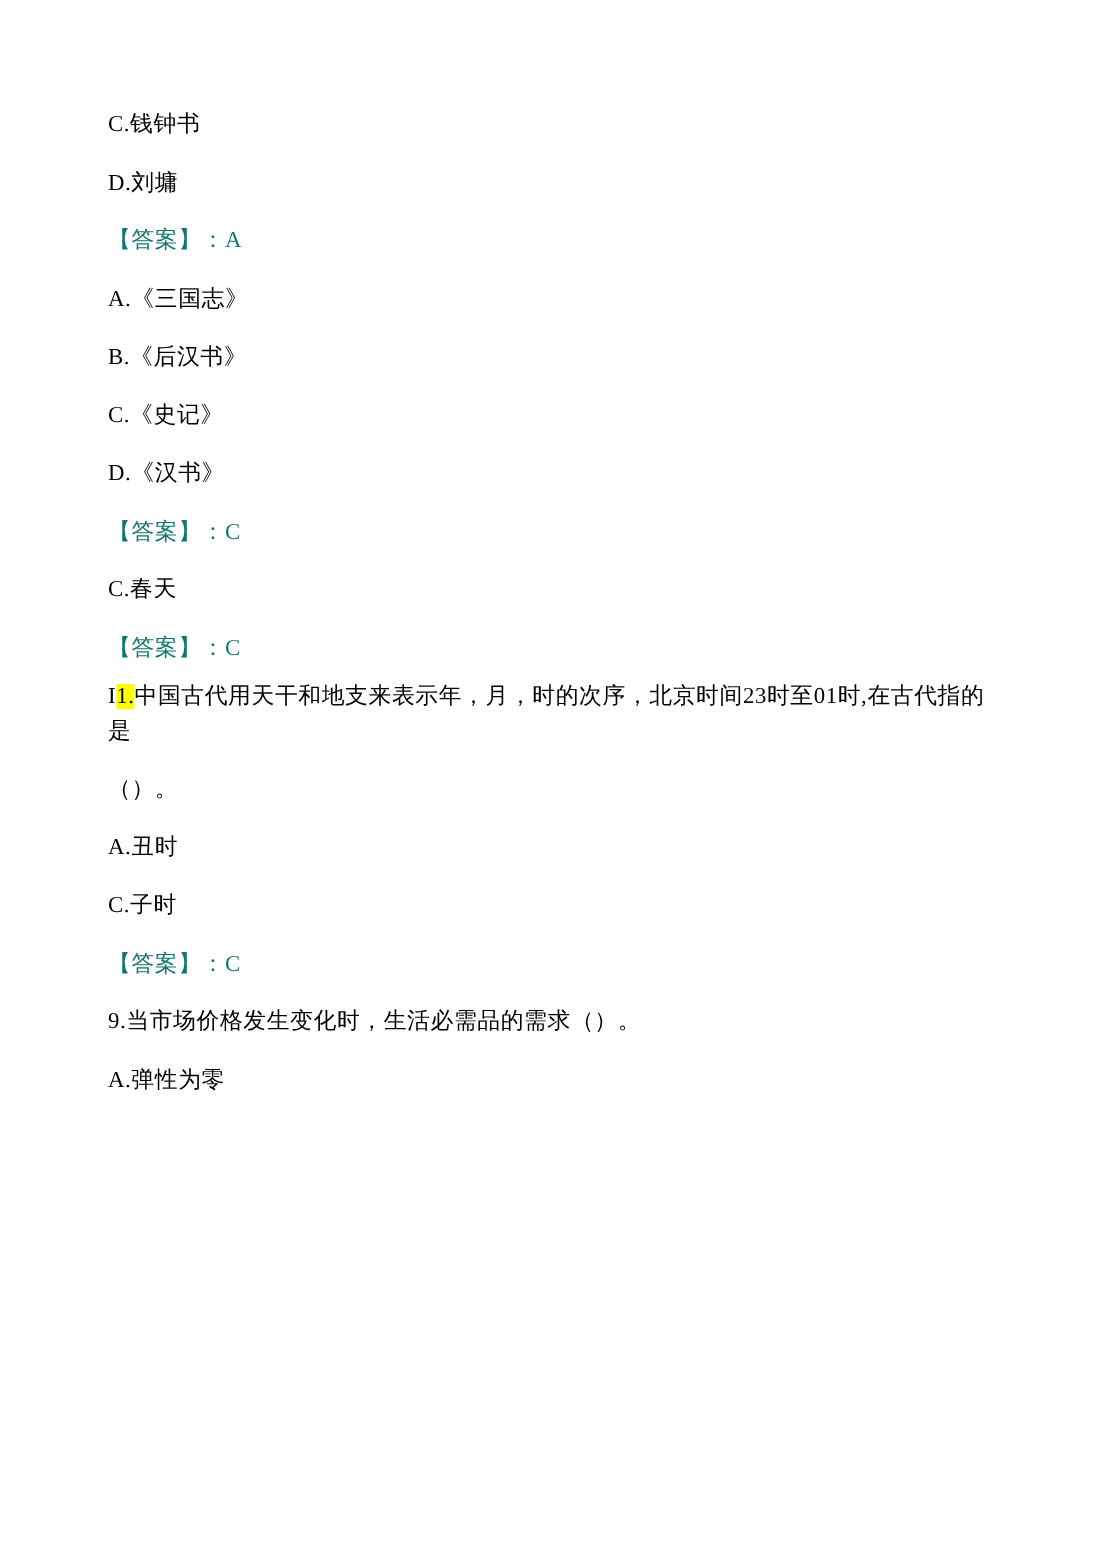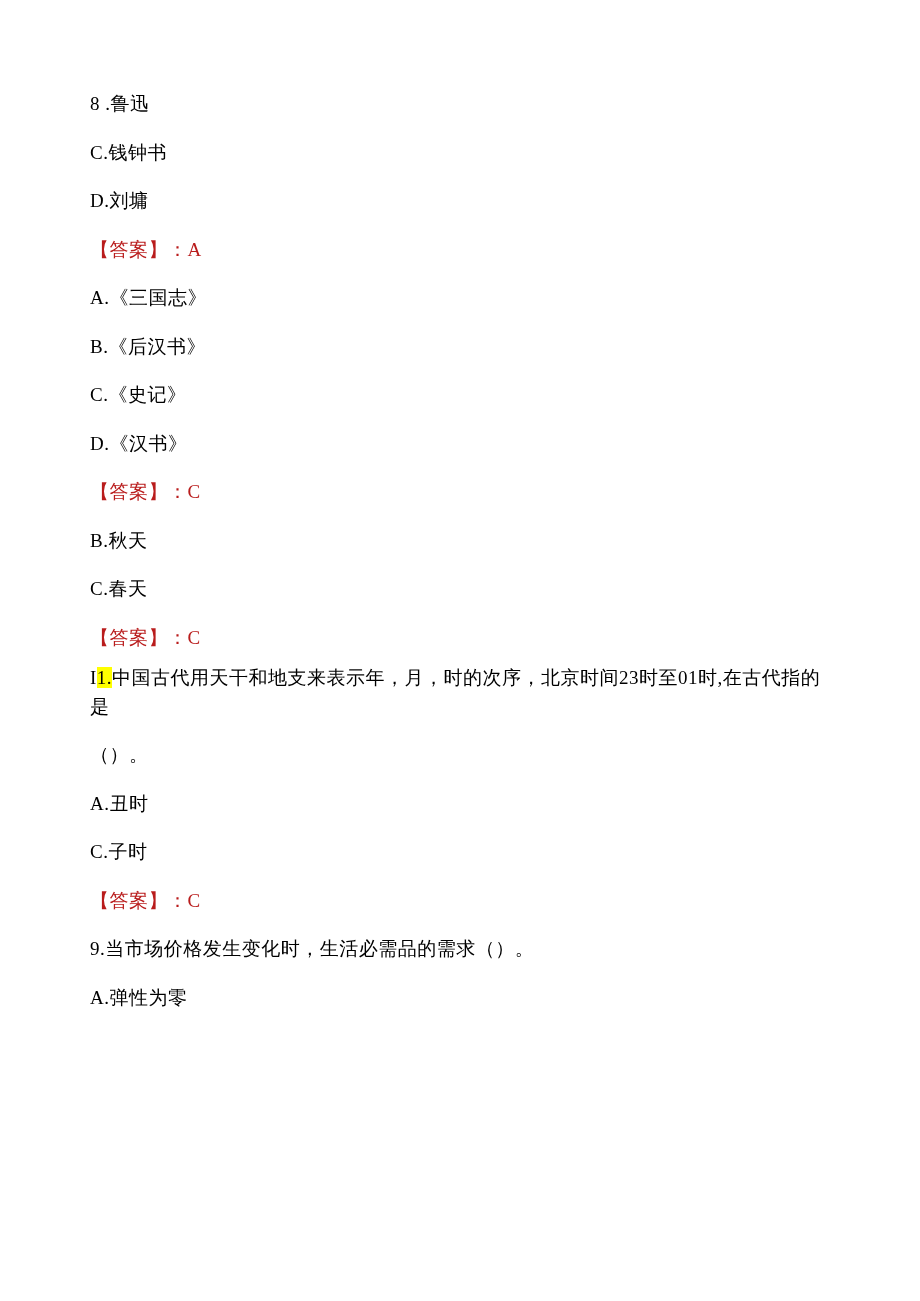--- a/index.html
+++ b/index.html
@@ -19,52 +19,48 @@
     line-height: 1.5;
   }
   .line {
     margin-bottom: 20px;
     letter-spacing: 0.5px;
   }
   .line.tight {
     margin-bottom: 12px;
   }
   .answer {
-    color: #b91c1c;
+    color: #0f766e;
   }
   .hl {
     background: #ffff00;
   }
   .num-pad {
     display: inline-block;
   }
 </style>
 </head>
 <body>
 
 <div class="page">
 
-  <div class="line">
-    <span class="num-pad">8 .</span><span>鲁迅</span>
-  </div>
   <div class="line">C.钱钟书</div>
   <div class="line">D.刘墉</div>
   <div class="line">
     <span class="answer">【答案】：</span><span class="answer">A</span>
   </div>
 
   <div class="line">A.《三国志》</div>
   <div class="line">B.《后汉书》</div>
   <div class="line">C.《史记》</div>
   <div class="line">D.《汉书》</div>
   <div class="line">
     <span class="answer">【答案】：</span><span class="answer">C</span>
   </div>
 
-  <div class="line">B.秋天</div>
   <div class="line">C.春天</div>
   <div class="line tight">
     <span class="answer">【答案】：</span><span class="answer">C</span>
   </div>
 
   <div class="line">
     <span>I</span><span class="hl">1.</span><span>中国古代用天干和地支来表示年，月，时的次序，北京时间23时至01时,在古代指的是</span>
   </div>
   <div class="line">（）。</div>
   <div class="line">A.丑时</div>

